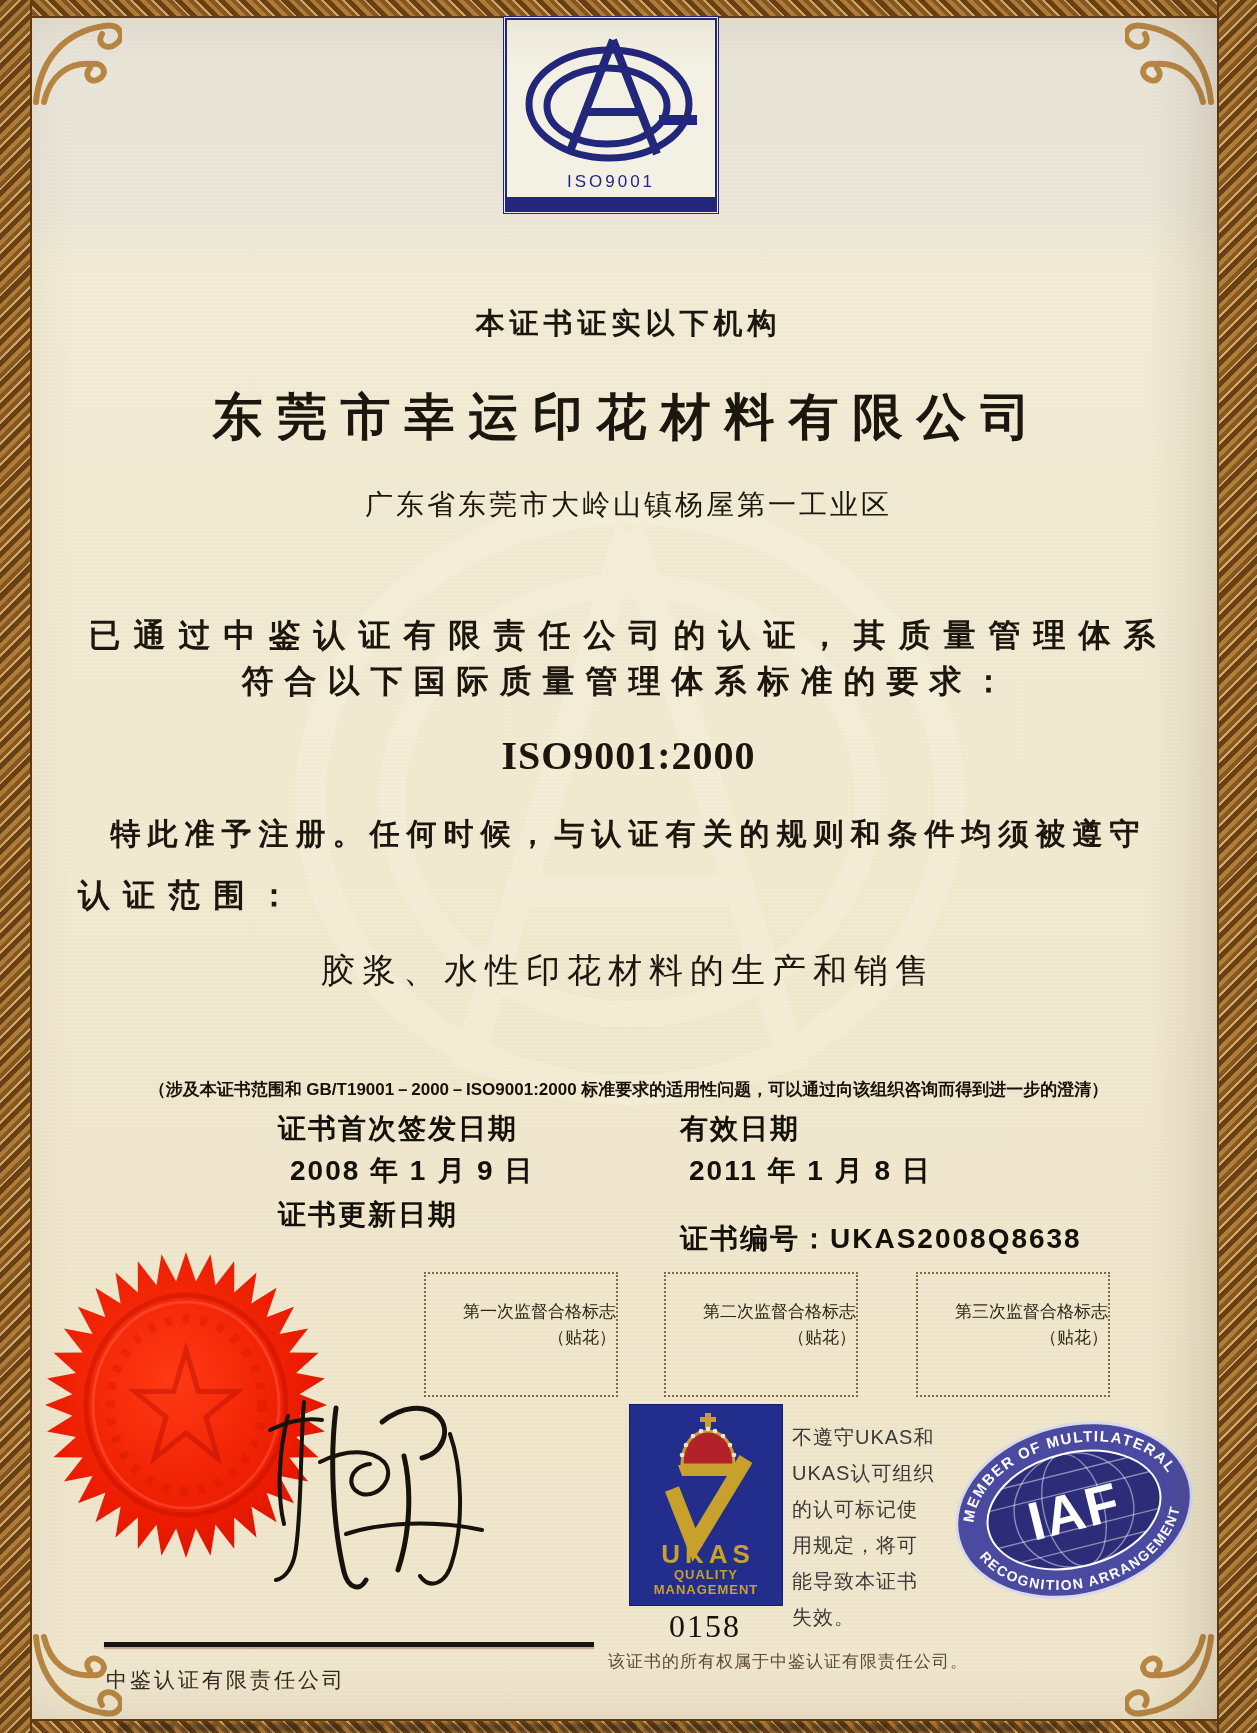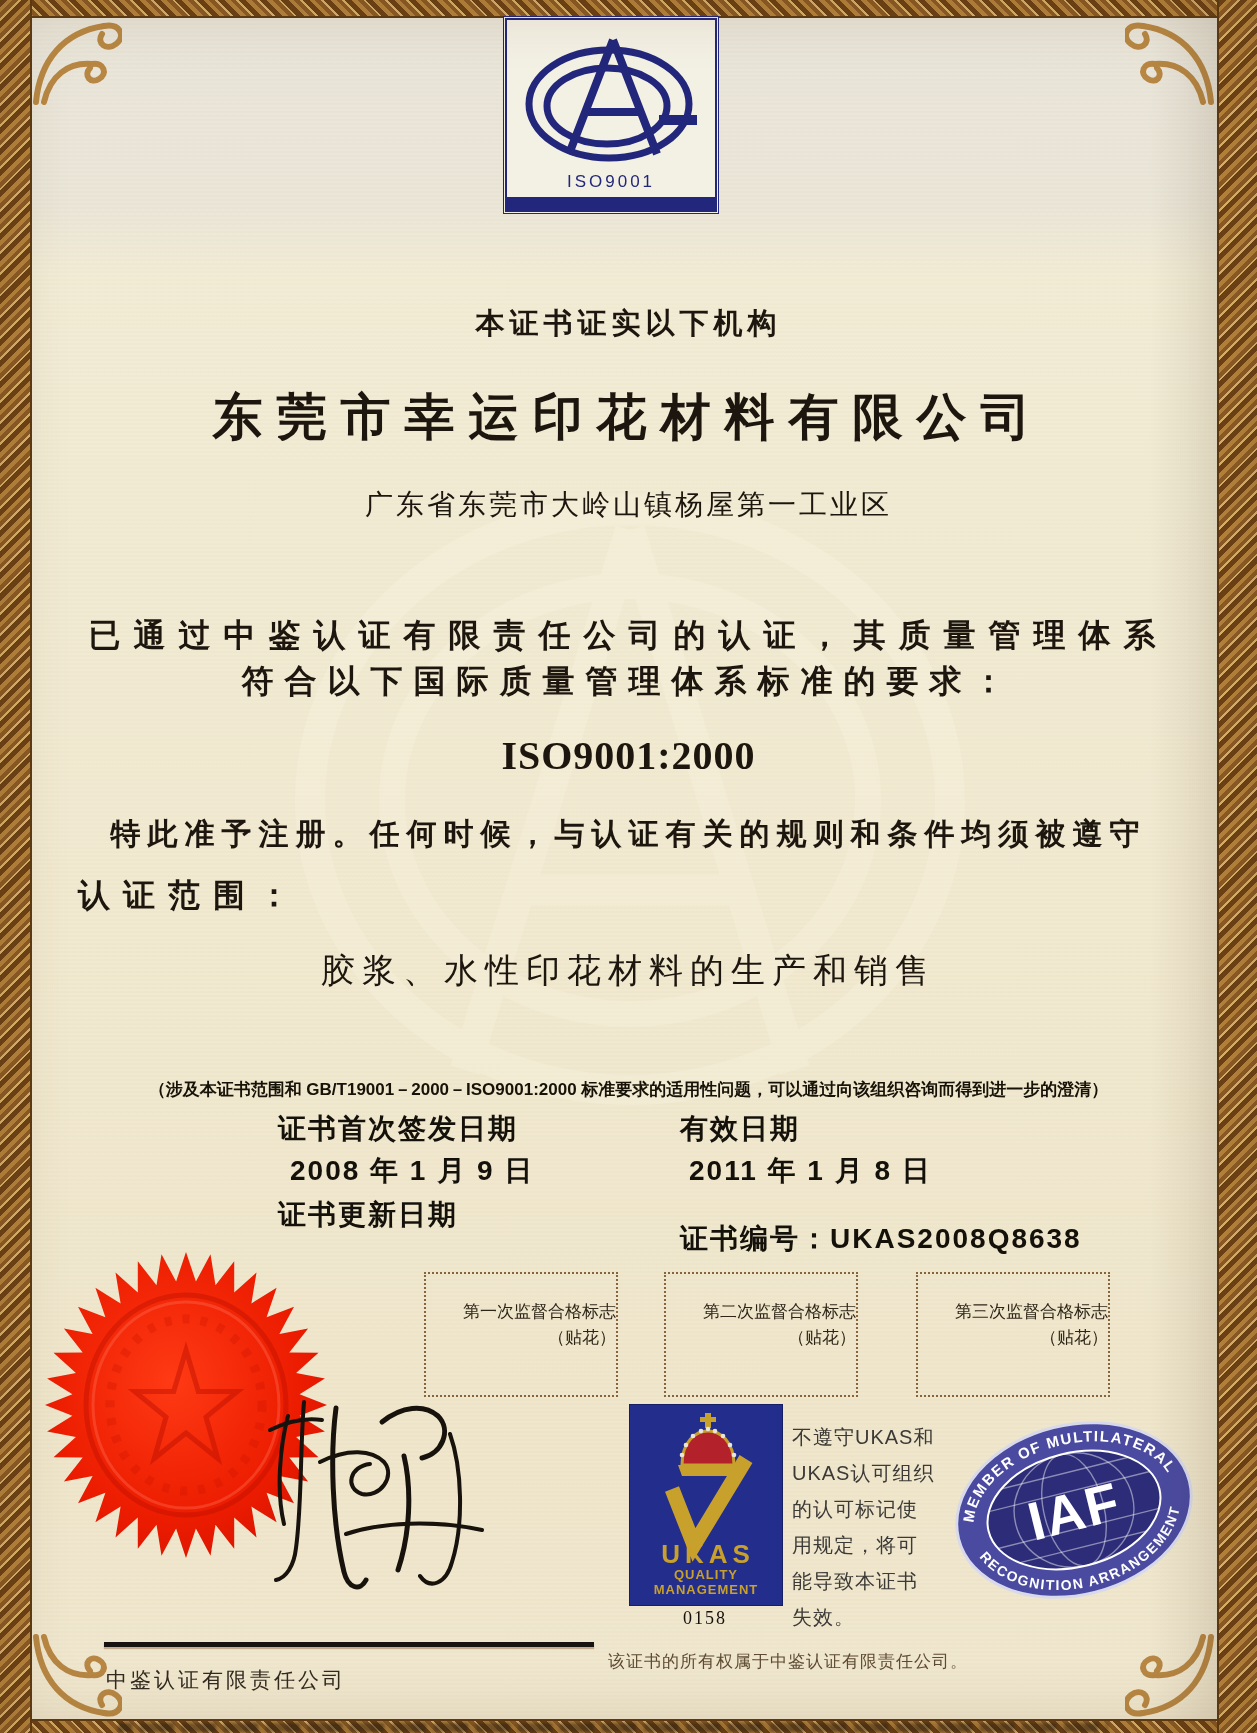--- a/index.html
+++ b/index.html
@@ -63,21 +63,21 @@
   .sbox{position:absolute;top:1272px;width:190px;height:96px;border:2px dotted #82halfpx;border:2px dotted #84653c;
     text-align:right;color:#2e2517;font-size:17px;line-height:26px;padding-top:25px;box-sizing:content-box;}
   .sbox.b1{left:424px;} .sbox.b2{left:664px;} .sbox.b3{left:916px;}
 
   .seal{position:absolute;left:40px;top:1248px;}
   .signature{position:absolute;left:250px;top:1356px;}
 
   .ukas-box{position:absolute;left:629px;top:1404px;width:152px;height:200px;
     background:#232e8c;border:1px solid #161f66;}
   .ukas-number{position:absolute;left:629px;top:1608px;width:152px;text-align:center;
-    font-size:18px;color:#15110b;letter-spacing:2px;}
+    font-size:32px;color:#15110b;letter-spacing:2px;}
   .ukas-notice{position:absolute;left:792px;top:1424px;width:170px;
     font-family:"Liberation Sans","DejaVu Sans",sans-serif;font-size:20px;color:#3c3a36;letter-spacing:1px;}
   .ukas-notice div{height:36px;}
 
   .iaf{position:absolute;left:948px;top:1408px;}
 
   .sig-line{position:absolute;left:104px;top:1642px;width:490px;height:5px;background:#171310;
     box-shadow:0 2px 1px rgba(120,70,25,.35);}
   .ownership{position:absolute;left:608px;top:1650px;font-size:17px;color:#5d4a32;letter-spacing:1px;white-space:nowrap;}
   .issuer{position:absolute;left:106px;top:1666px;font-size:21px;color:#322a1f;letter-spacing:3px;white-space:nowrap;}

